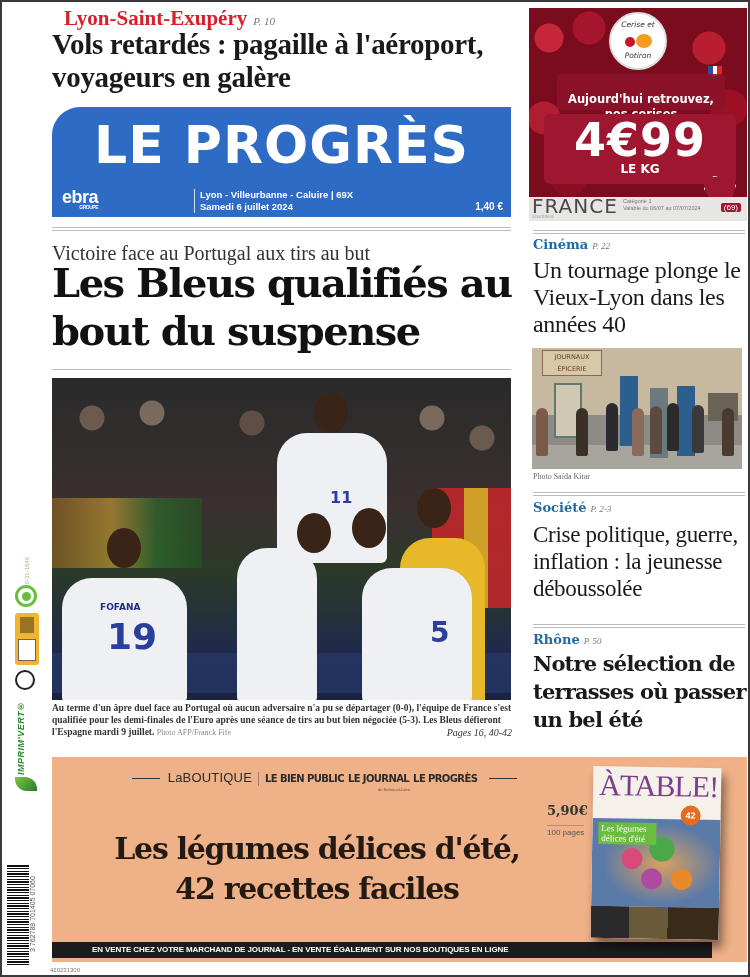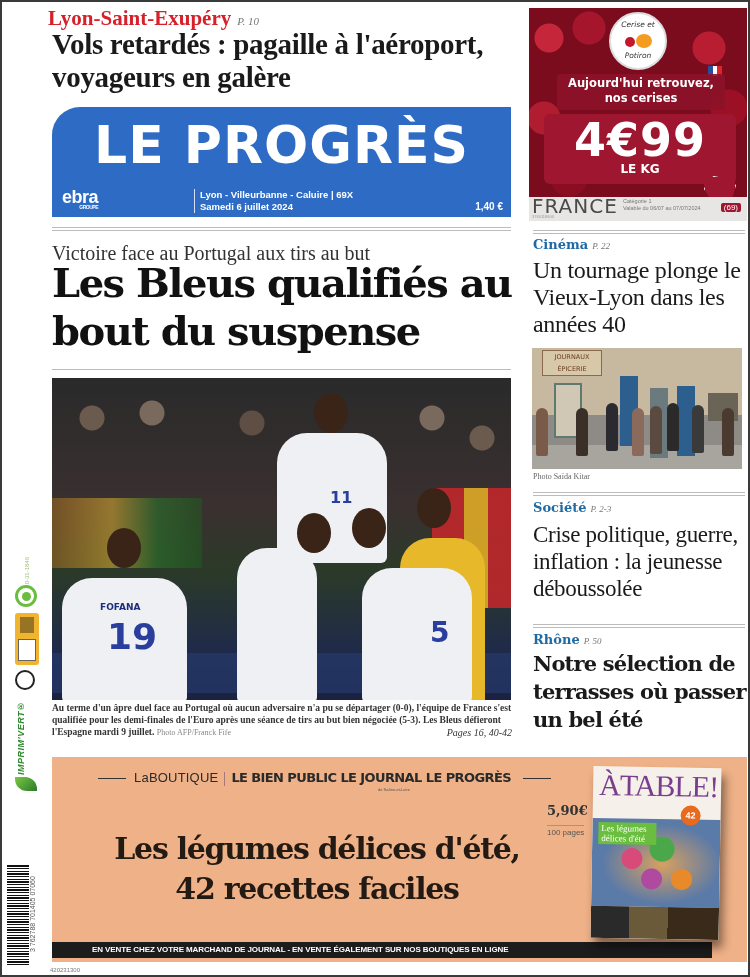--- a/index.html
+++ b/index.html
@@ -15,21 +15,21 @@
   .bird-icon { position: absolute; left: 13px; top: 668px; width: 20px; height: 20px; border: 2px solid #222; border-radius: 50%; }
   .imprim-vert { position: absolute; left: 14px; top: 695px; font-family: "Liberation Sans", sans-serif; font-weight: bold; font-style: italic; font-size: 9px; color: #2e8c2e; writing-mode: vertical-rl; transform: rotate(180deg); letter-spacing: 0.5px; height: 78px; }
   .leaf-icon { position: absolute; left: 13px; top: 775px; width: 22px; height: 14px; background: linear-gradient(135deg, #7ac943, #2b7a2b); border-radius: 0 12px 0 12px; }
 
   
   .barcode { position: absolute; left: 5px; top: 863px; width: 22px; height: 100px; background: repeating-linear-gradient(0deg, #111 0 1px, #fff 1px 2px, #111 2px 4px, #fff 4px 5px, #111 5px 6px, #fff 6px 8px); }
   .barcode-num { position: absolute; left: 27px; top: 862px; font-family: "Liberation Sans", sans-serif; font-size: 7px; color: #555; writing-mode: vertical-rl; transform: rotate(180deg); height: 100px; text-align: center; }
   .bottom-code { position: absolute; left: 48px; top: 965px; font-family: "Liberation Sans", sans-serif; font-size: 6px; color: #777; }
 
   
-  .kicker-red { position: absolute; left: 46px; top: 4px; font-weight: bold; font-size: 21px; color: #d6202a; }
+  .kicker-red { position: absolute; left: 62px; top: 4px; font-weight: bold; font-size: 21px; color: #d6202a; }
   .kicker-red .pg { font-style: italic; font-weight: normal; font-size: 11px; color: #777; margin-left: 6px; }
   .top-headline { position: absolute; left: 50px; top: 26px; width: 470px; font-family: "Liberation Serif", serif; font-weight: bold; font-size: 29px; line-height: 33px; color: #1a1a1a; letter-spacing: -0.3px; }
 
   
   .masthead { position: absolute; left: 50px; top: 105px; width: 459px; height: 110px; background: #2d6bc4; border-radius: 28px 0 0 0; color: #fff; }
   .masthead .logo { position: absolute; left: 0; top: 8px; width: 459px; text-align: center; font-family: "DejaVu Sans", sans-serif; font-weight: bold; font-size: 52px; letter-spacing: 1px; color: #fff; }
   .masthead .ebra { position: absolute; left: 10px; top: 80px; font-family: "Liberation Sans", sans-serif; font-size: 18px; font-weight: bold; color: #fff; letter-spacing: -0.5px; }
   .masthead .ebra small { display: block; font-size: 5px; text-align: right; margin-top: -4px; }
   .masthead .sep { position: absolute; left: 142px; top: 82px; width: 1px; height: 24px; background: #fff; opacity: 0.8; }
   .masthead .edition { position: absolute; left: 148px; top: 82px; font-family: Liberation Sans, sans-serif; font-size: 9.5px; font-weight: bold; line-height: 12px; color: #fff; }
@@ -44,21 +44,21 @@
       radial-gradient(circle at 200px 100px, #9c1026 0 18px, transparent 19px),
       radial-gradient(circle at 15px 110px, #b01c30 0 16px, transparent 17px),
       radial-gradient(circle at 40px 170px, #8a0d22 0 18px, transparent 19px),
       radial-gradient(circle at 190px 170px, #a81830 0 16px, transparent 17px),
       #7a0c1e; }
   .cherry-ad .brand-circle { position: absolute; left: 80px; top: 4px; width: 58px; height: 58px; border-radius: 50%; background: #fff; border: 2px solid #ddd; text-align: center; font-family: "DejaVu Sans", sans-serif; font-style: italic; font-size: 7.5px; color: #333; line-height: 9px; padding-top: 6px; }
   .cherry-ad .brand-circle .fruit { display: block; margin: 2px auto; width: 30px; height: 18px; position: relative; }
   .cherry-ad .brand-circle .fruit::before { content: ""; position: absolute; left: 2px; top: 6px; width: 10px; height: 10px; border-radius: 50%; background: #c4172b; }
   .cherry-ad .brand-circle .fruit::after { content: ""; position: absolute; left: 13px; top: 3px; width: 16px; height: 14px; border-radius: 50%; background: #f39c1f; }
   .cherry-ad .flag { position: absolute; left: 179px; top: 58px; width: 14px; height: 10px; background: linear-gradient(90deg, #2a4fa0 33%, #fff 33% 66%, #e0242c 66%); }
-  .cherry-ad .msg-box { position: absolute; left: 28px; top: 66px; width: 168px; height: 36px; background: rgba(140, 18, 40, 0.9); border-radius: 4px; color: #fff; text-align: center; font-family: "DejaVu Sans", sans-serif; font-weight: bold; font-size: 11.5px; line-height: 15px; padding-top: 2px; }
+  .cherry-ad .msg-box { position: absolute; left: 28px; top: 66px; width: 168px; height: 36px; background: rgba(140, 18, 40, 0.9); border-radius: 4px; color: #fff; text-align: center; font-family: "DejaVu Sans", sans-serif; font-weight: bold; font-size: 11.5px; line-height: 15px; padding-top: 18px; }
   .cherry-ad .price-box { position: absolute; left: 15px; top: 106px; width: 192px; height: 70px; background: #9e1630; border-radius: 6px; color: #fff; text-align: center; }
   .cherry-ad .price-box .big { font-family: "DejaVu Sans", sans-serif; font-size: 46px; font-weight: bold; line-height: 52px; letter-spacing: 1px; }
   .cherry-ad .price-box .unit { font-family: "DejaVu Sans", sans-serif; font-size: 12px; font-weight: bold; margin-top: -4px; }
   .cherry-ad .france-map { position: absolute; left: 175px; top: 168px; width: 32px; height: 26px; background: #9e1630; border: 1px solid #fff; clip-path: polygon(30% 0, 70% 10%, 100% 35%, 90% 80%, 60% 100%, 20% 90%, 0 50%, 10% 20%); }
   .france-strip { position: absolute; left: 527px; top: 195px; width: 218px; height: 24px; background: #e8e6e4; }
   .france-strip .word { position: absolute; left: 3px; top: -3px; font-family: "DejaVu Sans", sans-serif; font-size: 20px; color: #4a4a4a; letter-spacing: 1px; }
   .france-strip .details { position: absolute; left: 94px; top: 1px; font-family: "Liberation Sans", sans-serif; font-size: 5.5px; color: #777; line-height: 7px; }
   .france-strip .dept { position: absolute; right: 6px; top: 6px; font-family: "Liberation Sans", sans-serif; font-size: 8px; color: #fff; background: #9e1630; padding: 0 3px; border-radius: 2px; }
   .france-strip .small-code { position: absolute; left: 3px; top: 17px; font-family: "Liberation Sans", sans-serif; font-size: 4px; color: #999; }
 
@@ -111,21 +111,21 @@
   .cinema-photo .person { position: absolute; width: 12px; height: 48px; border-radius: 6px 6px 2px 2px; background: #3a3028; }
   .cinema-photo .truck { position: absolute; left: 176px; top: 45px; width: 30px; height: 28px; background: #6a6456; }
   .photo-credit { position: absolute; left: 531px; top: 470px; font-family: "Liberation Serif", serif; font-size: 8px; color: #666; }
 
   
   .boutique-ad { position: absolute; left: 50px; top: 755px; width: 695px; height: 205px; background: #efb187; }
   .boutique-ad .brands { position: absolute; left: 0; top: 13px; width: 545px; text-align: center; font-family: "Liberation Sans", sans-serif; font-size: 13px; color: #2a2a2a; }
   .boutique-ad .brands .line { display: inline-block; width: 28px; height: 1px; background: #333; vertical-align: middle; margin: 0 8px; }
   .boutique-ad .brands .lab { font-weight: normal; letter-spacing: 0.2px; }
   .boutique-ad .brands .bar { display: inline-block; width: 1px; height: 14px; background: #a77; vertical-align: middle; margin: 0 6px; }
-  .boutique-ad .brands .title { font-family: "DejaVu Sans", sans-serif; font-weight: bold; font-size: 13px; letter-spacing: -0.6px; margin-right: 4px; }
+  .boutique-ad .brands .title { font-family: "DejaVu Sans", sans-serif; font-weight: bold; font-size: 10px; letter-spacing: -0.6px; margin-right: 4px; }
   .boutique-ad .sub-saone { position: absolute; left: 326px; top: 30px; font-family: "Liberation Sans", sans-serif; font-size: 4px; color: #555; }
   .boutique-ad .mag-price { position: absolute; left: 495px; top: 46px; font-family: "DejaVu Serif", serif; font-weight: bold; font-size: 13px; color: #333; }
   .boutique-ad .mag-pages { position: absolute; left: 495px; top: 68px; font-family: "Liberation Sans", sans-serif; font-size: 8px; color: #555; border-top: 1px solid #b88; padding-top: 2px; }
   .boutique-ad .promo-title { position: absolute; left: 0; top: 72px; width: 530px; text-align: center; font-family: "DejaVu Serif", serif; font-weight: bold; font-size: 30px; line-height: 40px; color: #231a14; letter-spacing: -1.3px; }
   .boutique-ad .black-band { position: absolute; left: 0; top: 185px; width: 660px; height: 16px; background: #1c1c1c; color: #fff; font-family: "Liberation Sans", sans-serif; font-weight: bold; font-size: 8px; line-height: 16px; padding-left: 40px; letter-spacing: -0.1px; }
 
   .magazine { position: absolute; left: 590px; top: 765px; width: 128px; height: 172px; background: #f5f1ea; box-shadow: 4px 8px 10px rgba(0,0,0,0.45); transform: rotate(1deg); overflow: hidden; }
   .magazine .mag-title { position: absolute; left: 6px; top: 2px; font-family: "Liberation Serif", serif; font-size: 30px; color: #7a3e8e; letter-spacing: -1px; }
   .magazine .badge42 { position: absolute; left: 88px; top: 38px; width: 20px; height: 20px; border-radius: 50%; background: #e86a1e; color: #fff; font-family: "Liberation Sans", sans-serif; font-size: 9px; font-weight: bold; text-align: center; line-height: 20px; }
   .magazine .food { position: absolute; left: 0; top: 52px; width: 128px; height: 88px; background:

